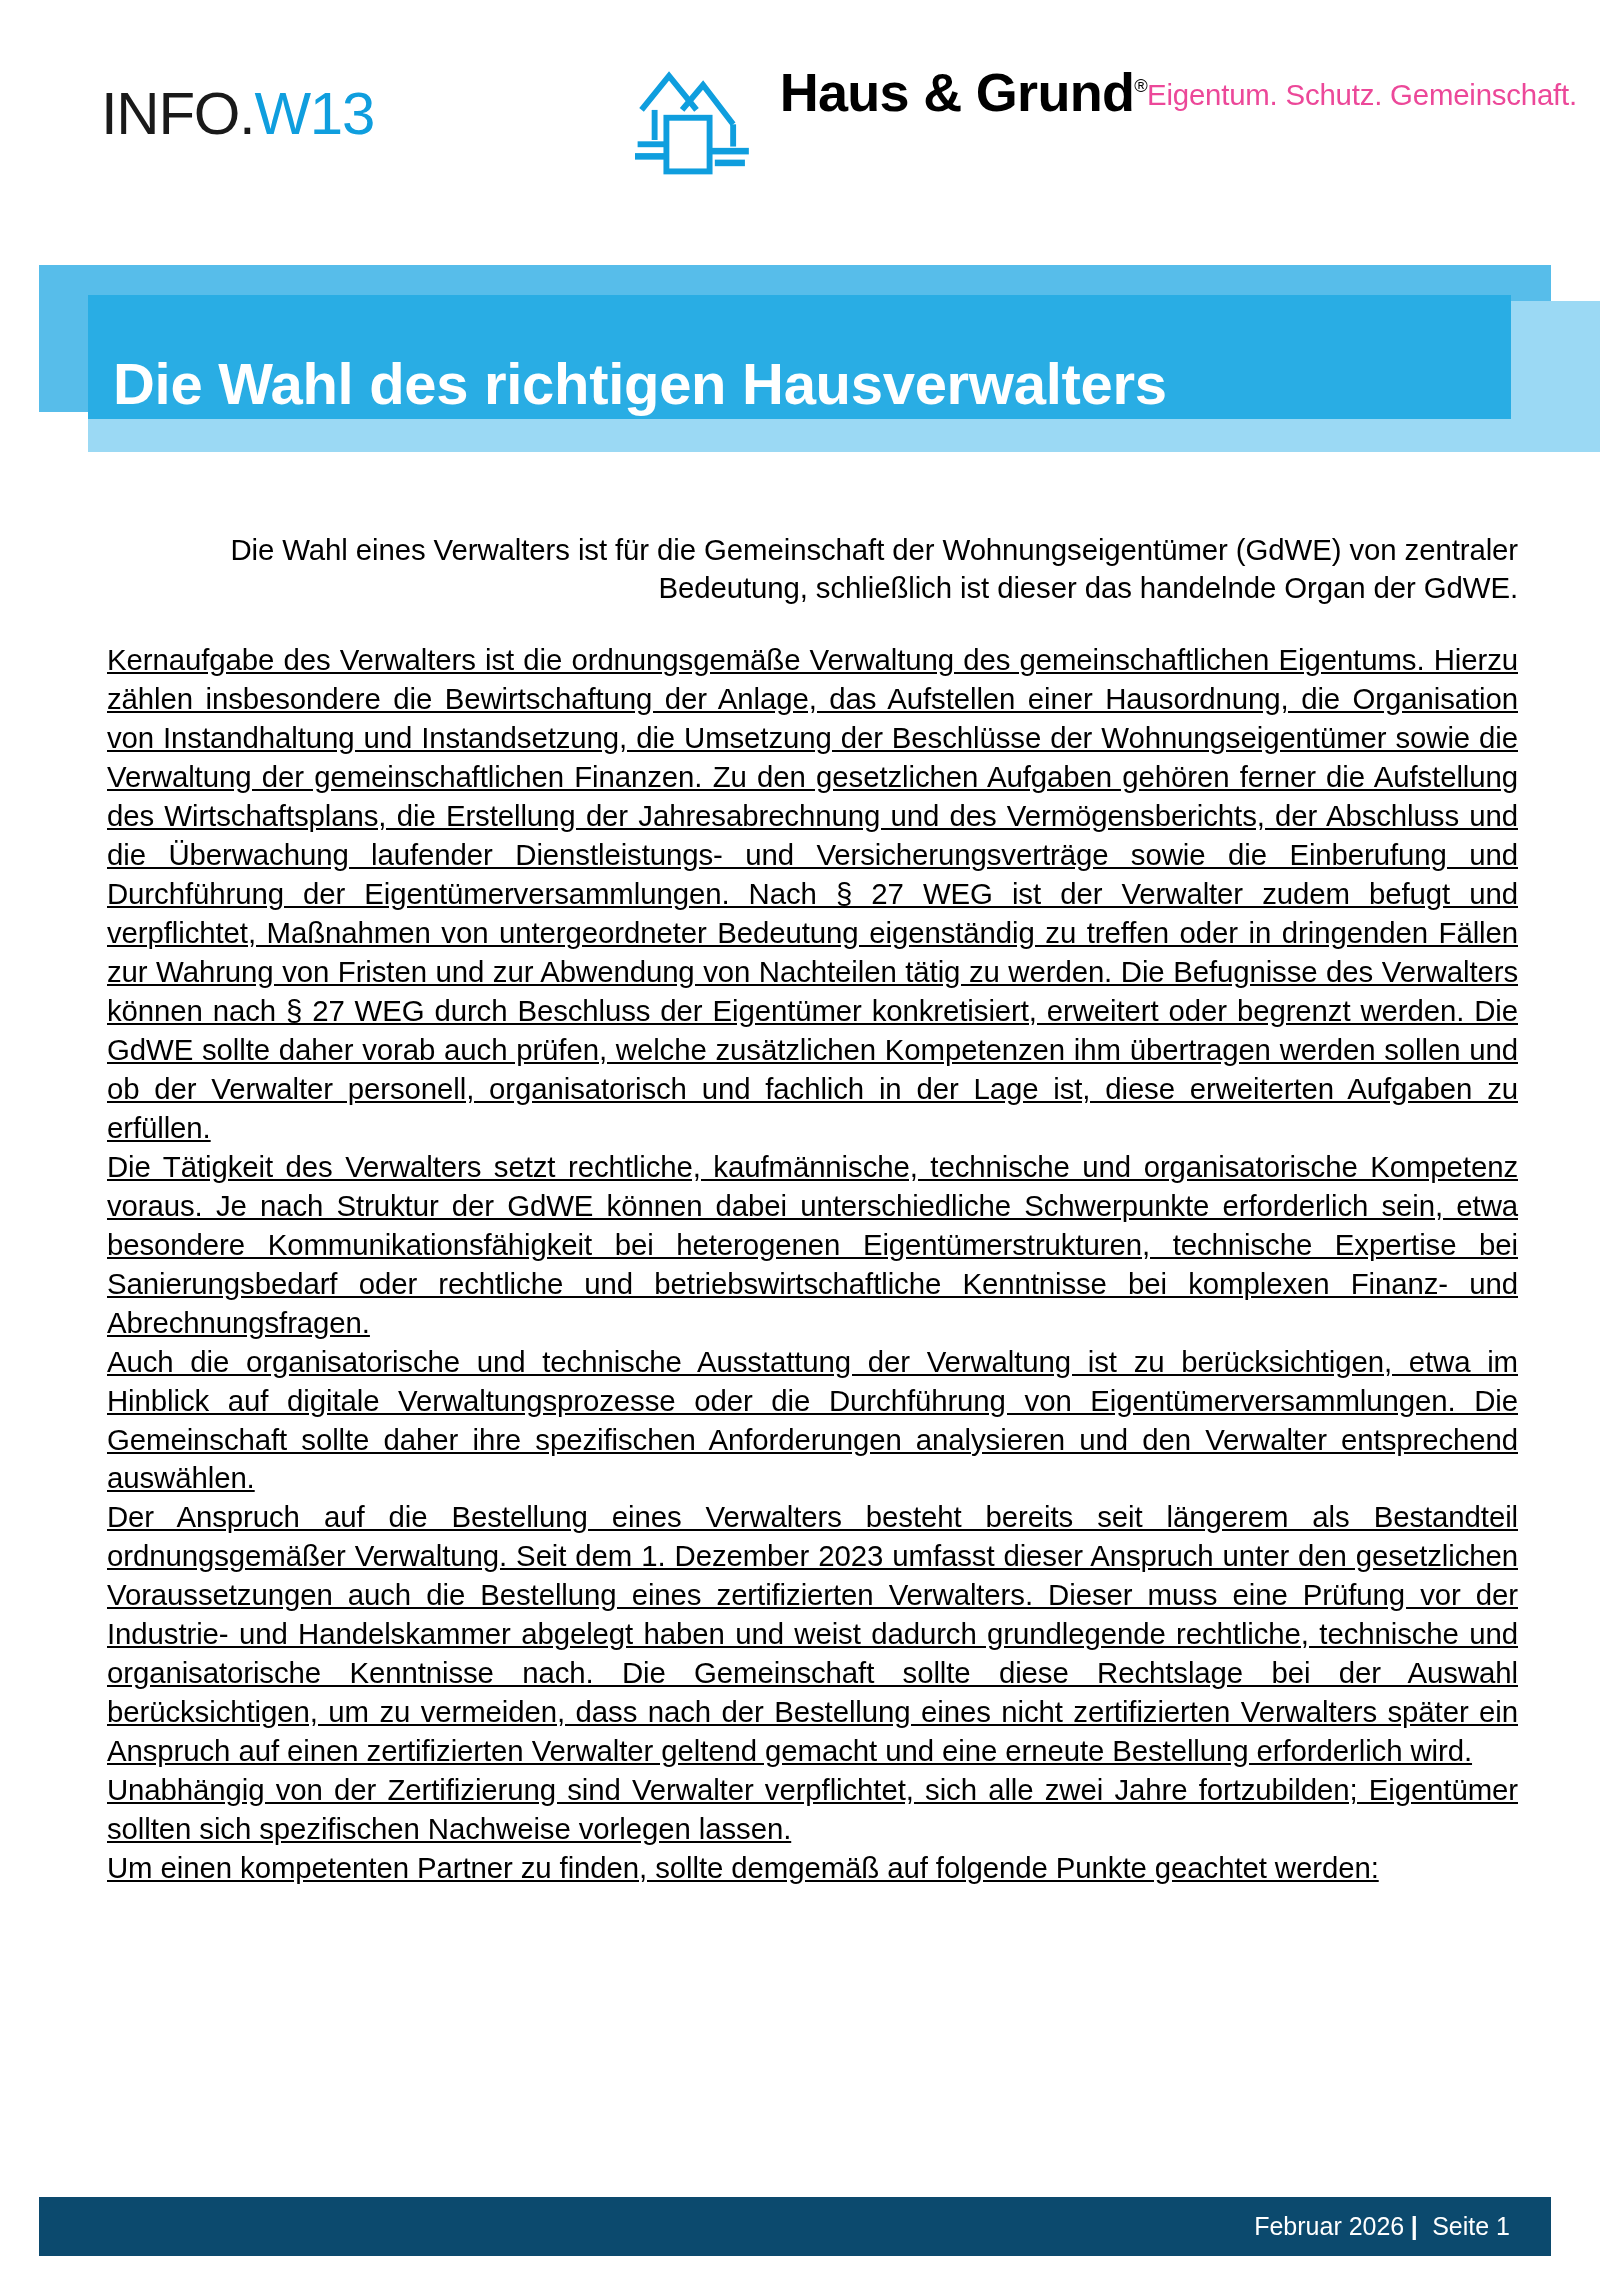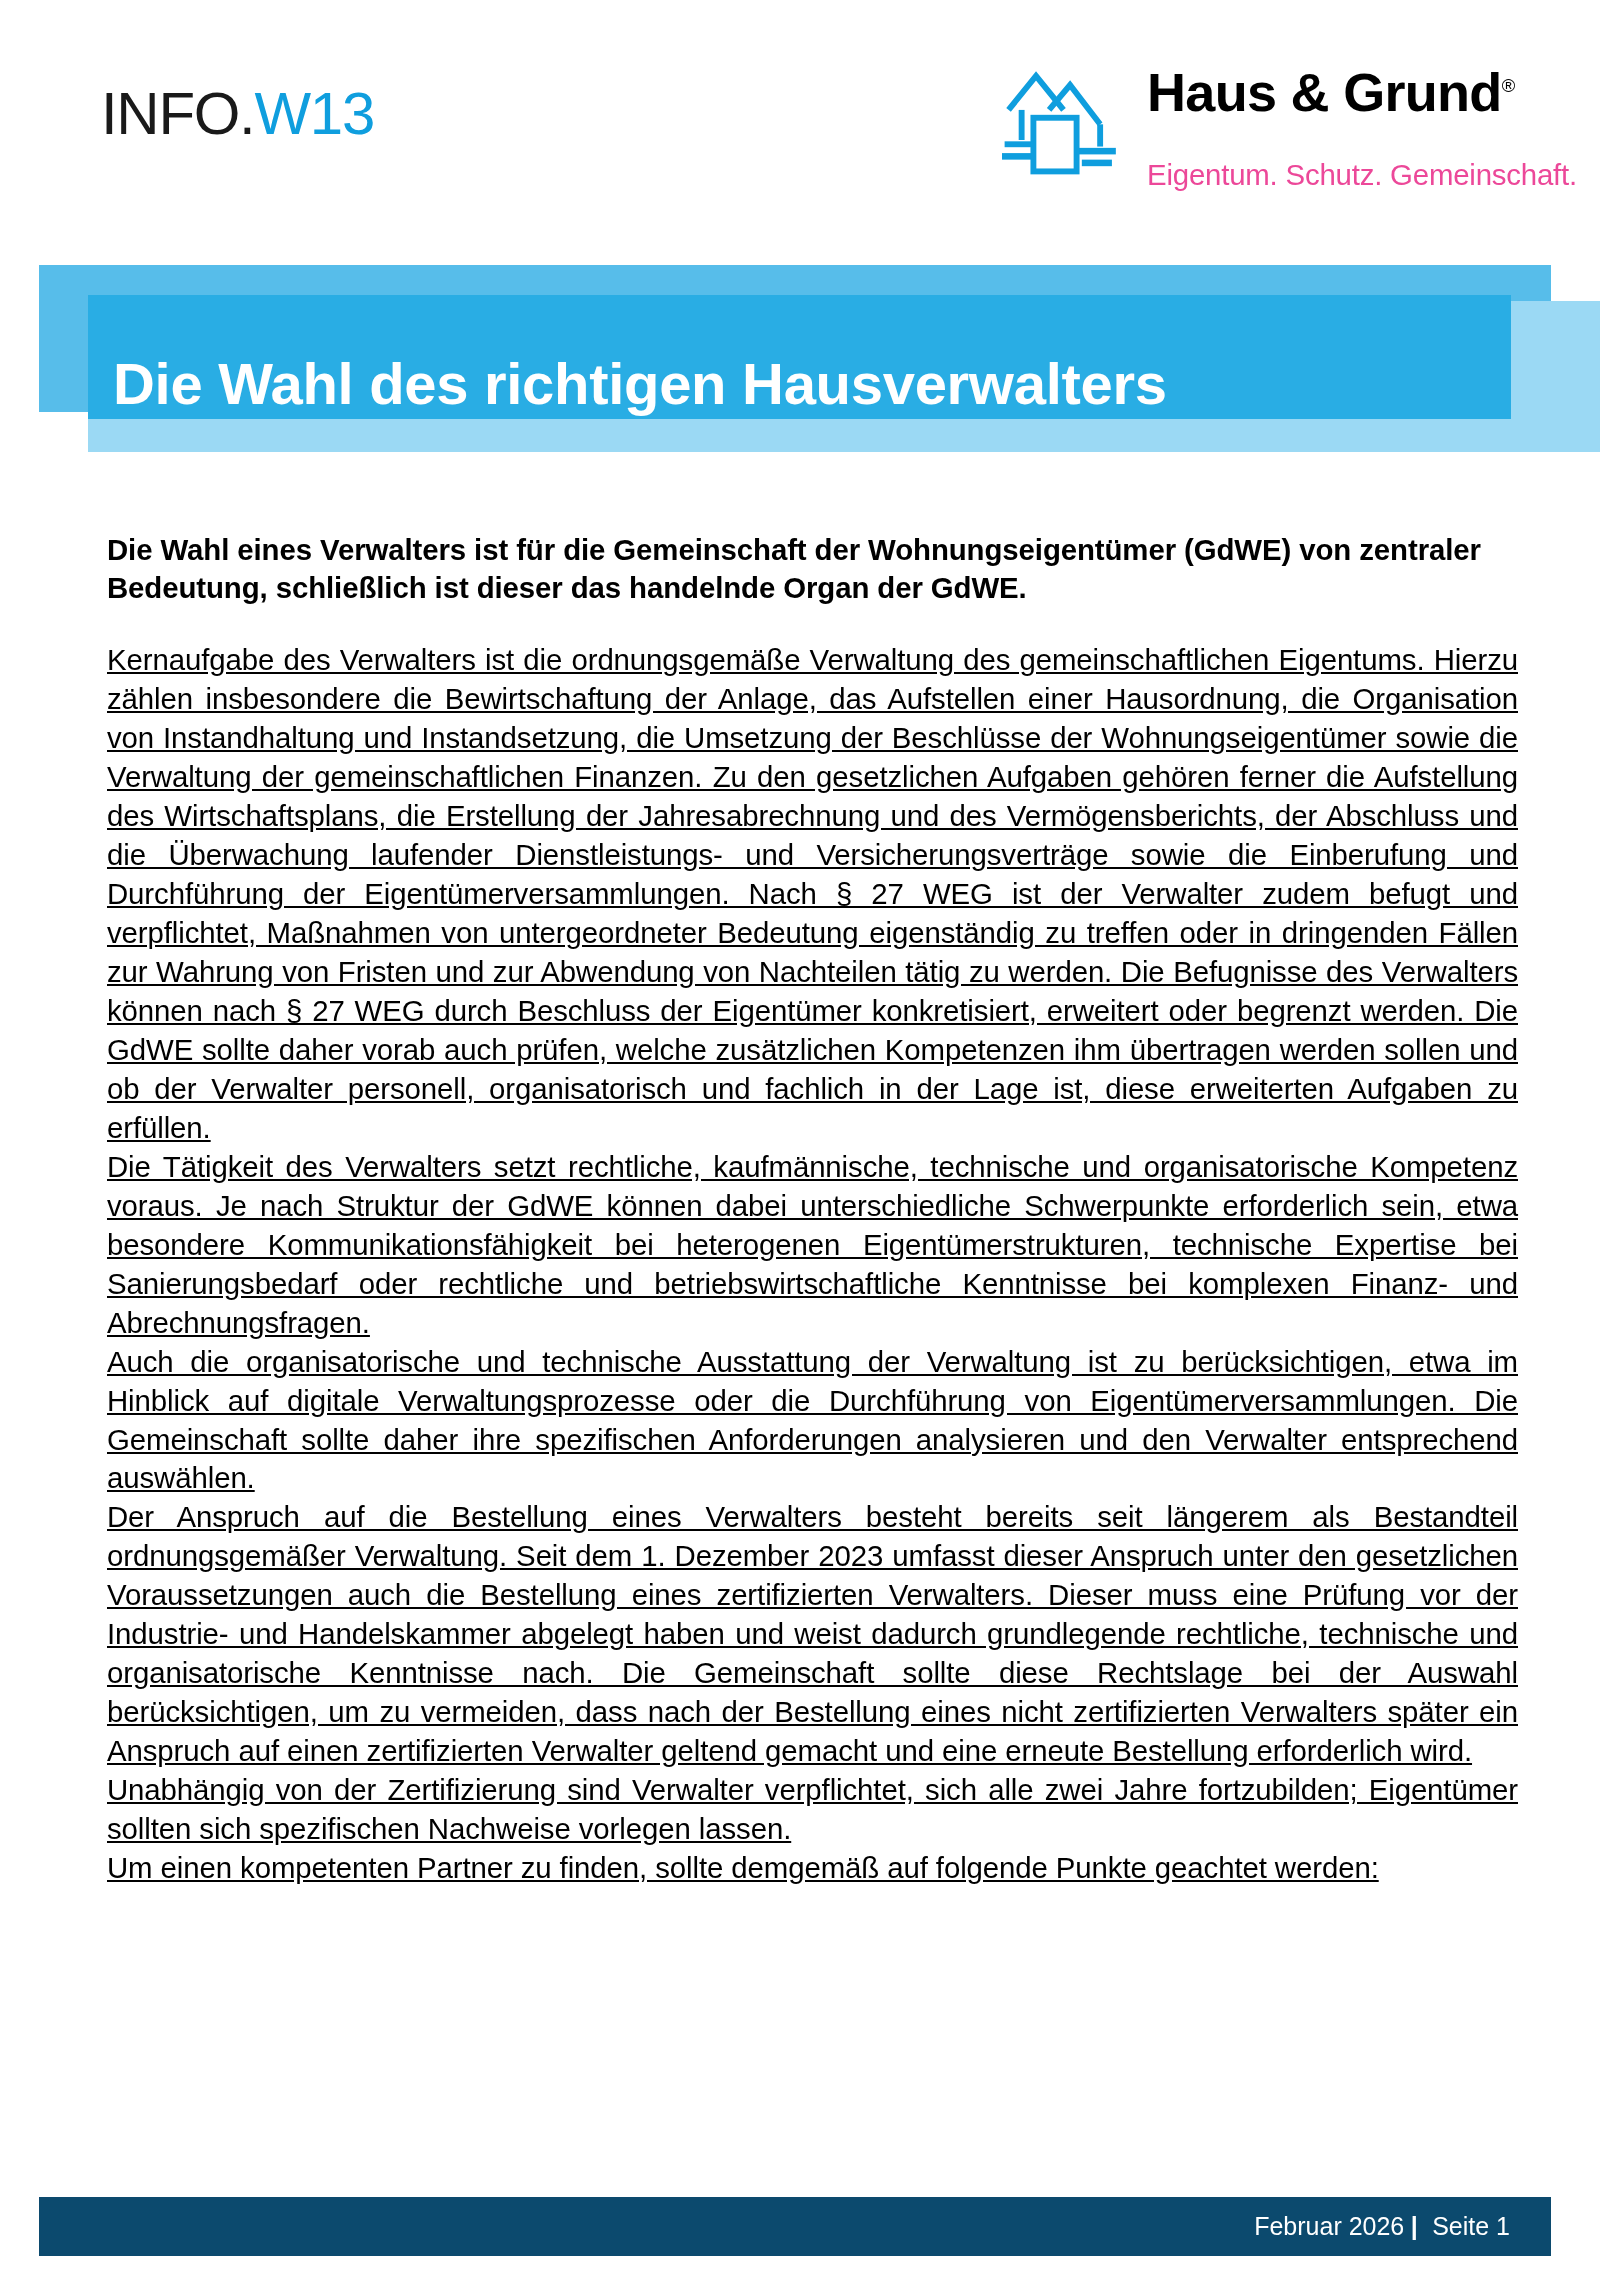--- a/index.html
+++ b/index.html
@@ -49,23 +49,21 @@
     gap: 22px;
   }
   .brand-glyph {
     width: 123px;
     height: 110px;
     flex: 0 0 auto;
     margin-top: 2.6px;
   }
   .brand-words {
     display: flex;
-    flex-direction: column;
-    align-items: flex-start;
-    gap: 33px;
+    align-items: center;
   }
   .brand-name {
     font-size: 54px;
     font-weight: 700;
     color: #000000;
     line-height: 1.02;
     letter-spacing: -0.7px;
     white-space: nowrap;
     position: relative;
   }
@@ -132,24 +130,24 @@
 
   
   .content {
     position: absolute;
     left: 107px;
     top: 531px;
     width: 1411px;
   }
   .lead-paragraph {
     font-size: 29.4px;
-    font-weight: 700;
+    font-weight: 400;
     line-height: 1.30;
-    text-align: left;
-    margin: 0 0 34px 0;
+    text-align: right;
+    margin: 0 0 34px 16px;
     letter-spacing: -0.1px;
   }
   .body-paragraph {
     font-size: 29.4px;
     font-weight: 400;
     line-height: 1.325;
     text-align: justify;
     text-justify: inter-word;
     margin: 0;
     letter-spacing: -0.1px;

